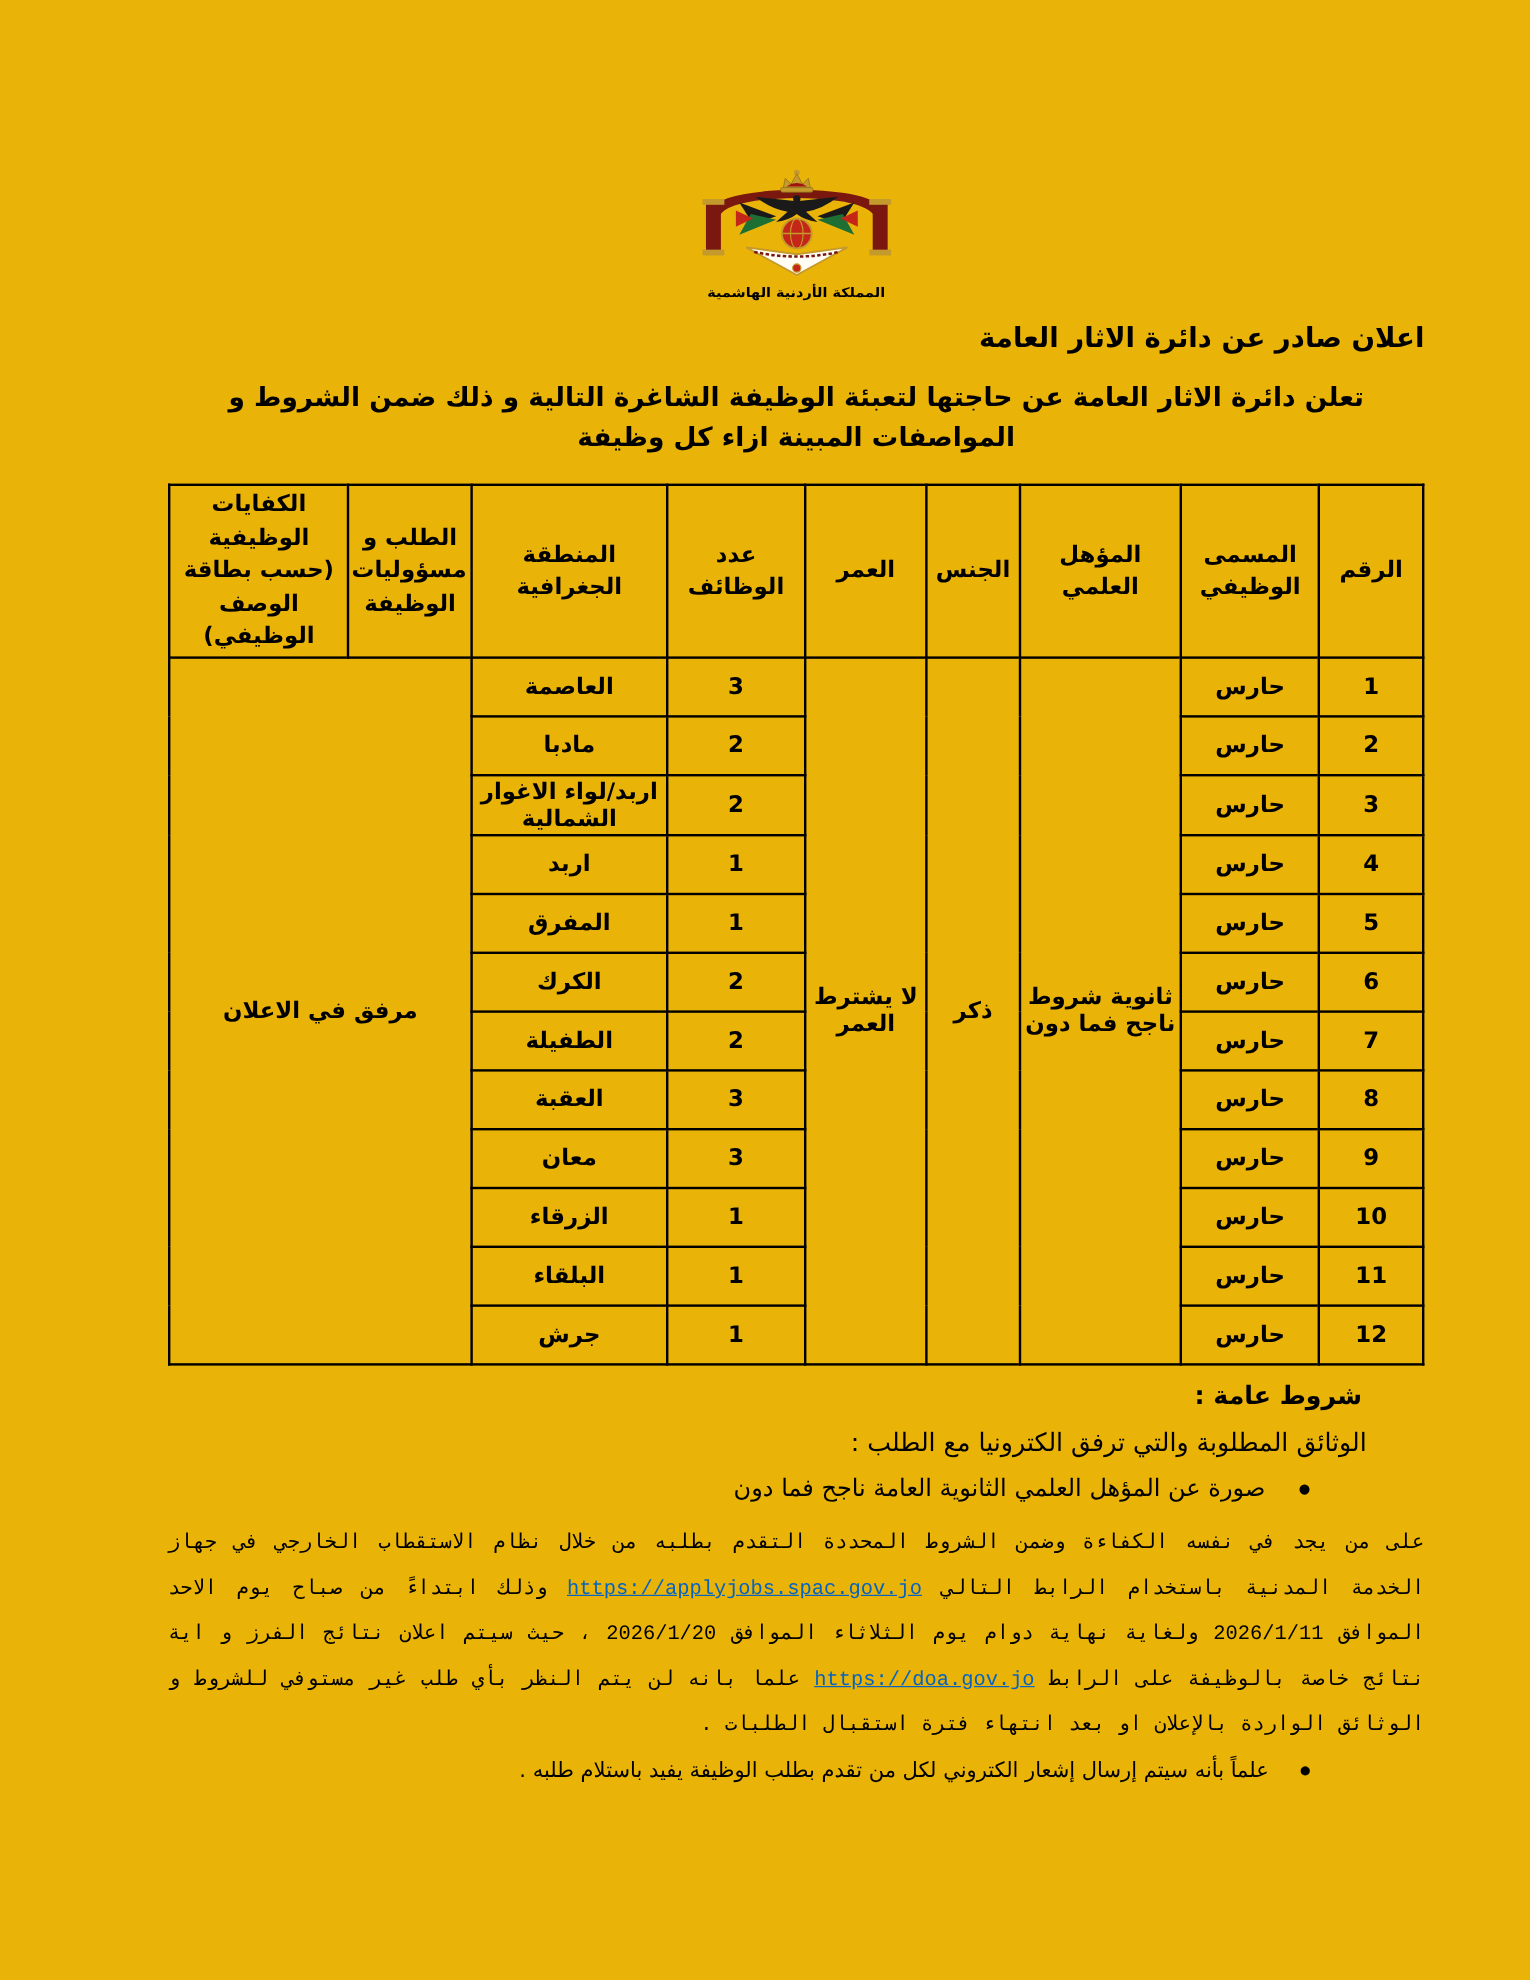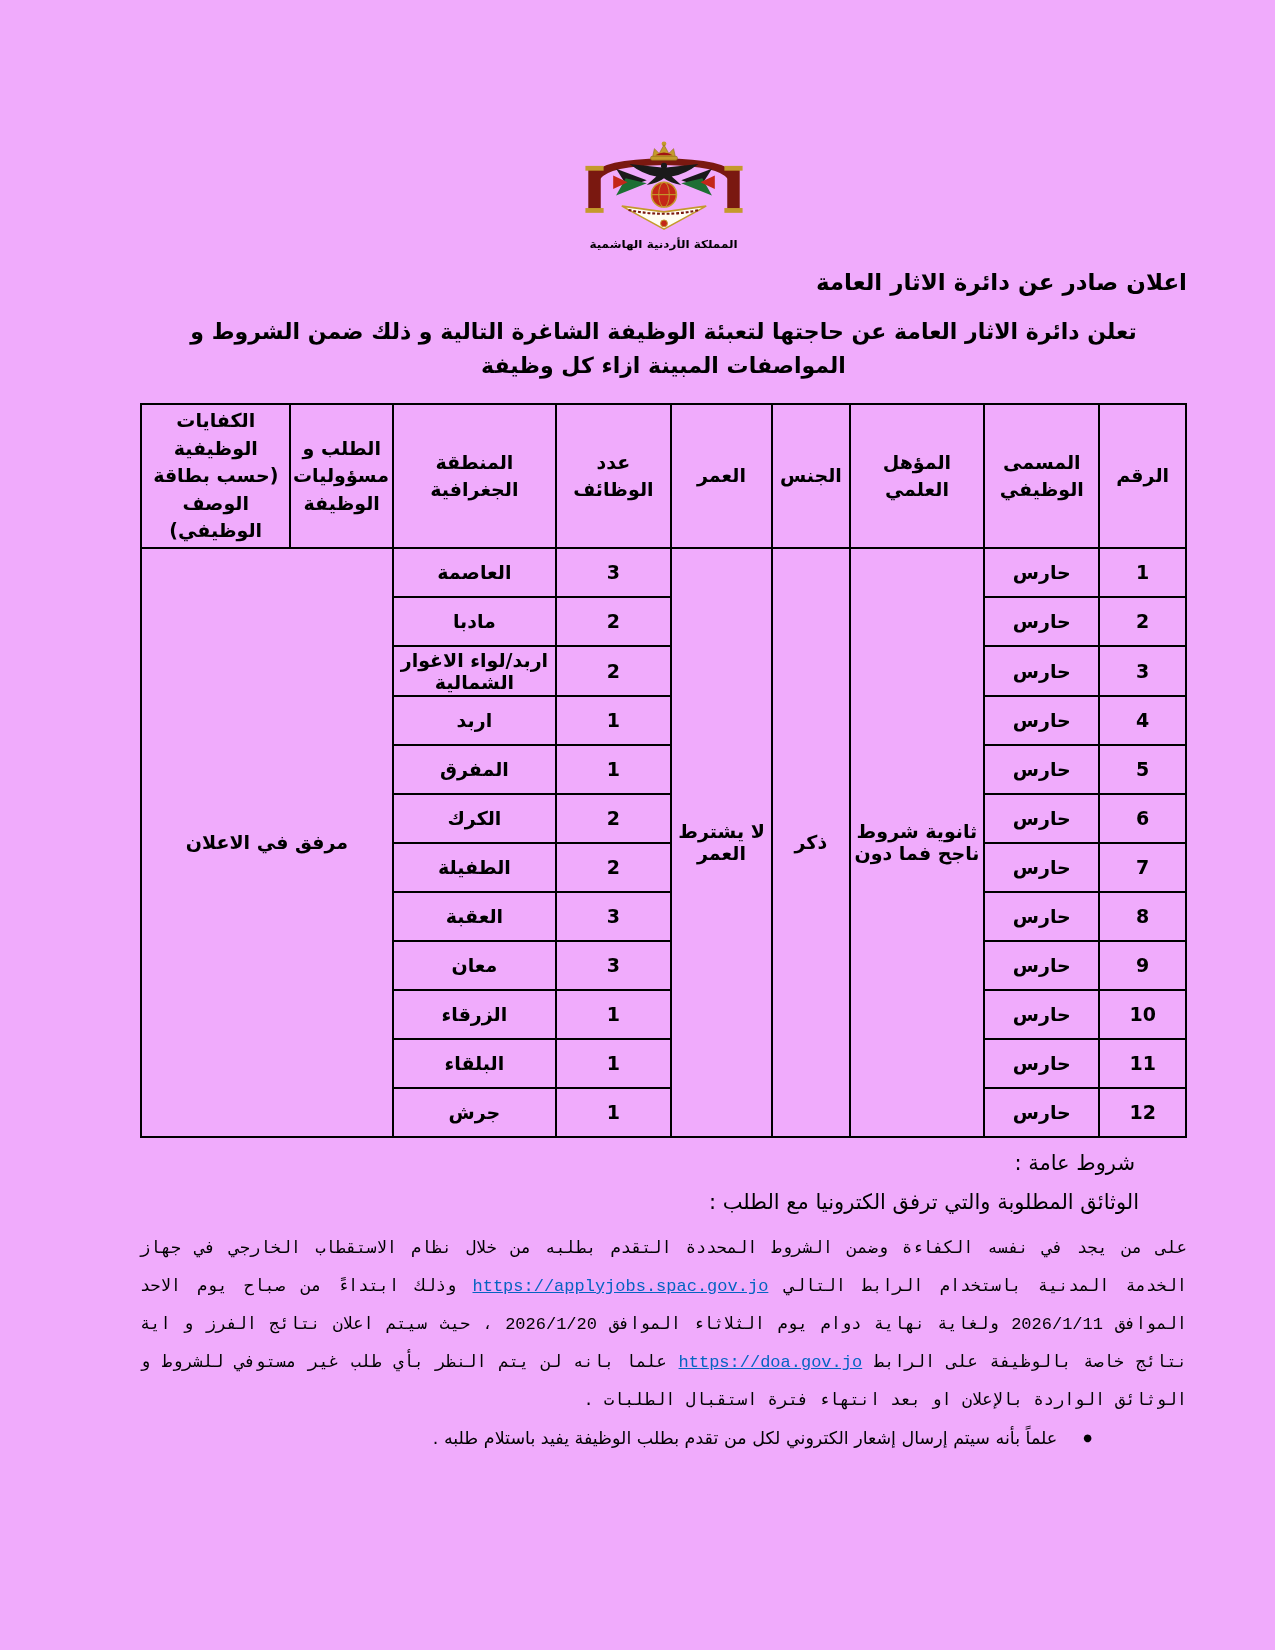--- a/index.html
+++ b/index.html
@@ -2,21 +2,21 @@
 <html lang="ar" dir="rtl"><head>
 <meta charset="utf-8">
 <style>
   * { box-sizing: border-box; margin: 0; padding: 0; }
   html, body { background: #ffffff; }
   body { font-family: "DejaVu Sans", sans-serif; color: #000; }
   .page {
     position: relative;
     width: 1275px; height: 1650px;
     margin: 0 auto;
-    background: #f0abfc;
+    background: #eab308;
     padding: 140px 88px 0 140px;
     direction: rtl;
     overflow: hidden;
   }
   
   .emblem-wrap { text-align: center; width: 100%; }
   .emblem-wrap svg { display: inline-block; }
   .calligraphy {
     text-align: center;
     font-size: 12px;
@@ -57,21 +57,21 @@
   table.vacancies thead th { height: 118px; font-size: 19px; line-height: 1.45; }
   table.vacancies tbody tr { height: 49px; }
   table.vacancies td { font-size: 19px; }
   td.td-num, td.td-count { font-size: 20px; }
   
   .conditions-heading {
     margin-top: 13px;
     text-align: left;
     direction: rtl;
     font-size: 21px;
-    font-weight: normal;
+    font-weight: bold;
     padding-left: 52px;
     text-align: right;
     padding-right: 0;
     margin-right: 52px;
   }
   .documents-line {
     margin-top: 15px;
     font-size: 21px;
     font-weight: normal;
     margin-right: 48px;
@@ -259,20 +259,23 @@
           <td class="td-count">1</td>
           <td class="td-region">جرش</td>
         </tr>
       </tbody>
   </table>
 
   <p class="conditions-heading">شروط عامة :</p>
 
   <p class="documents-line">الوثائق المطلوبة والتي ترفق الكترونيا مع الطلب :</p>
 
+  <ul class="doc-list">
+    <li>صورة عن المؤهل العلمي الثانوية العامة ناجح فما دون</li>
+  </ul>
 
   <p class="application-paragraph" id="application-paragraph"><span>على من يجد في نفسه الكفاءة وضمن الشروط المحددة التقدم بطلبه من خلال نظام الاستقطاب الخارجي في جهاز الخدمة المدنية باستخدام الرابط التالي  </span><a class="link">https://applyjobs.spac.gov.jo</a><span> وذلك ابتداءً من صباح يوم الاحد الموافق 2026/1/11 ولغاية نهاية دوام يوم الثلاثاء الموافق 2026/1/20 ، حيث سيتم اعلان نتائج الفرز و اية نتائج خاصة بالوظيفة على الرابط </span><a class="link">https://doa.gov.jo</a><span> علما بانه لن يتم النظر بأي طلب غير مستوفي للشروط و الوثائق الواردة بالإعلان او بعد انتهاء فترة استقبال الطلبات .</span></p>
 
   <ul class="note-list">
     <li>علماً بأنه سيتم إرسال إشعار الكتروني لكل من تقدم بطلب الوظيفة يفيد باستلام طلبه .</li>
   </ul>
 
 </div>
 
 </body></html>

